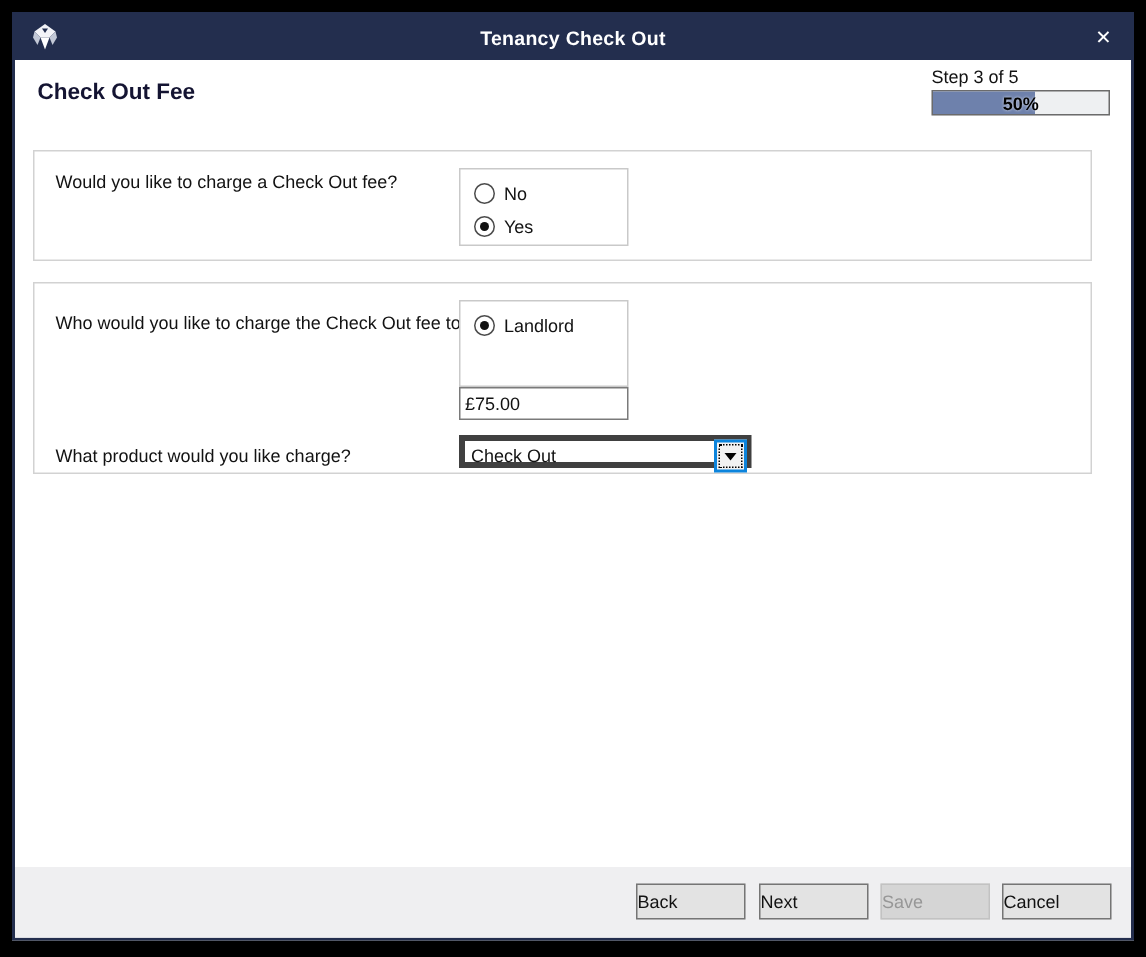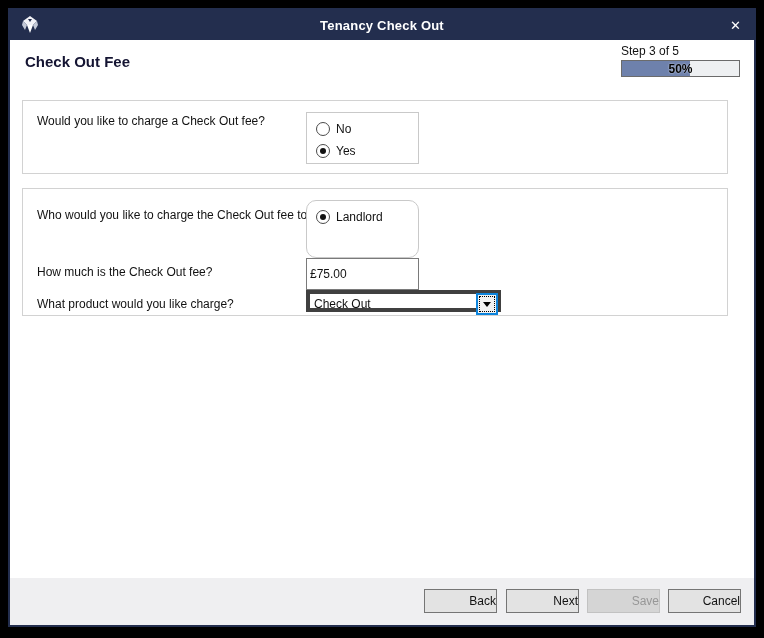--- a/index.html
+++ b/index.html
@@ -63,21 +63,21 @@
     width:12px;height:12px;border:1px solid #4b4b4b;border-radius:50%;
     background:#fff;display:inline-flex;align-items:center;justify-content:center;
     margin-right:6px;flex:none;box-sizing:content-box;
   }
   .radio-row.selected .radio-circle::after{
     content:"";width:6px;height:6px;background:#111;border-radius:50%;
   }
   .radio-label{font-size:12px;color:#121212;}
 
   .text-input{
-    position:absolute;left:283px;width:113px;height:32px;
+    position:absolute;left:283px;width:113px;height:22px;
     box-sizing:border-box;border:1px solid #7a7a7a;background:#fff;
     font-family:inherit;font-size:12px;color:#121212;padding:0 3px;outline:none;
   }
 
   .combo{
     position:absolute;left:283px;width:195px;height:22px;
     box-sizing:border-box;border:4px solid #404040;background:#fff;cursor:default;
   }
   .combo-value{position:absolute;left:4px;top:3px;font-size:12px;color:#121212;}
   .combo-btn{
@@ -92,21 +92,21 @@
     width:0;height:0;
     border-left:4px solid transparent;border-right:4px solid transparent;
     border-top:5px solid #000;
   }
 
   
   .footer{position:absolute;left:0;right:0;bottom:0;height:47px;background:#efeff1;}
   .btn{
     position:absolute;top:11px;width:73px;height:24px;
     box-sizing:border-box;border:1px solid #757575;background:#e3e3e3;
-    font-size:12px;color:#121212;text-align:right;line-height:22px;cursor:pointer;padding-left:16px;
+    font-size:12px;color:#121212;text-align:left;line-height:22px;cursor:pointer;
   }
   .btn-back{left:414px;}
   .btn-next{left:496px;}
   .btn-save{left:577px;}
   .btn-cancel{left:658px;}
   .btn.disabled{background:#d5d5d5;border-color:#c2c2c2;color:#979797;cursor:default;}
 </style>
 </head>
 <body>
 
@@ -144,28 +144,27 @@
           </div>
           <div class="radio-row selected">
             <span class="radio-circle"></span>
             <span class="radio-label">Yes</span>
           </div>
         </div>
       </div>
 
       <div class="section" id="section-details">
         <div class="q-label" style="left:14px;top:19px;">Who would you like to charge the Check Out fee to?</div>
-        <div class="radio-box" style="top:11px;height:58px;border-radius:10px;">
+        <div class="radio-box" style="top:11px;height:58px;">
           <div class="radio-row selected">
             <span class="radio-circle"></span>
             <span class="radio-label">Landlord</span>
           </div>
         </div>
 
-        <div class="q-label" style="left:14px;top:76px;">How much is the Check Out fee?</div>
         <input class="text-input" style="top: 69px;" type="text" value="£75.00">
 
         <div class="q-label" style="left:14px;top:108px;">What product would you like charge?</div>
         <div class="combo" style="top:101px;">
           <span class="combo-value">Check Out</span>
           <span class="combo-btn">
             <span class="combo-btn-inner">
               <span class="combo-arrow"></span>
             </span>
           </span>

